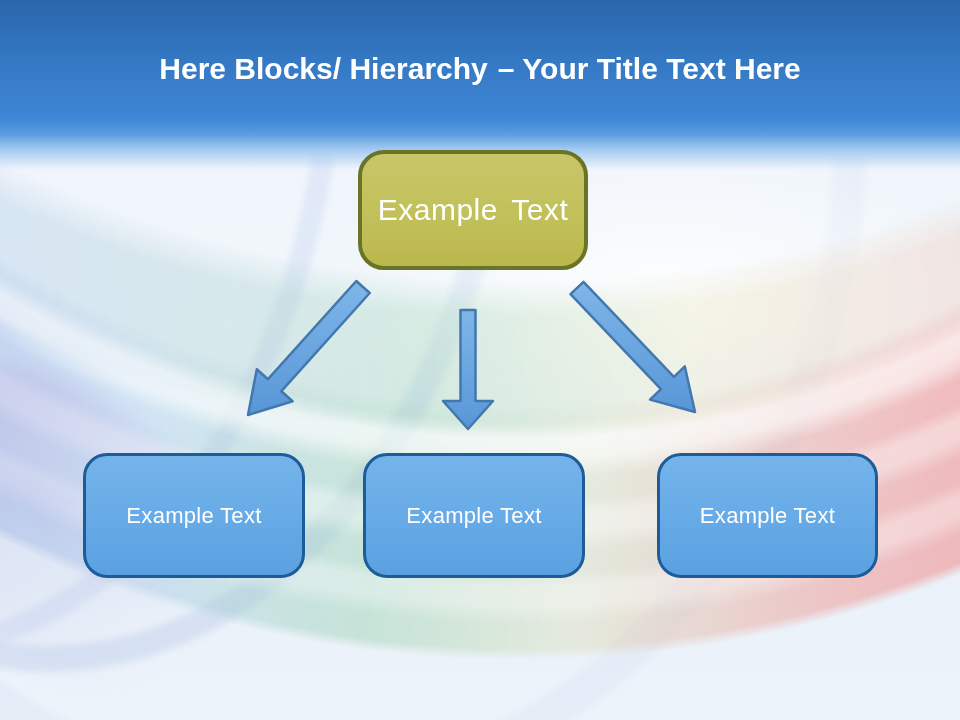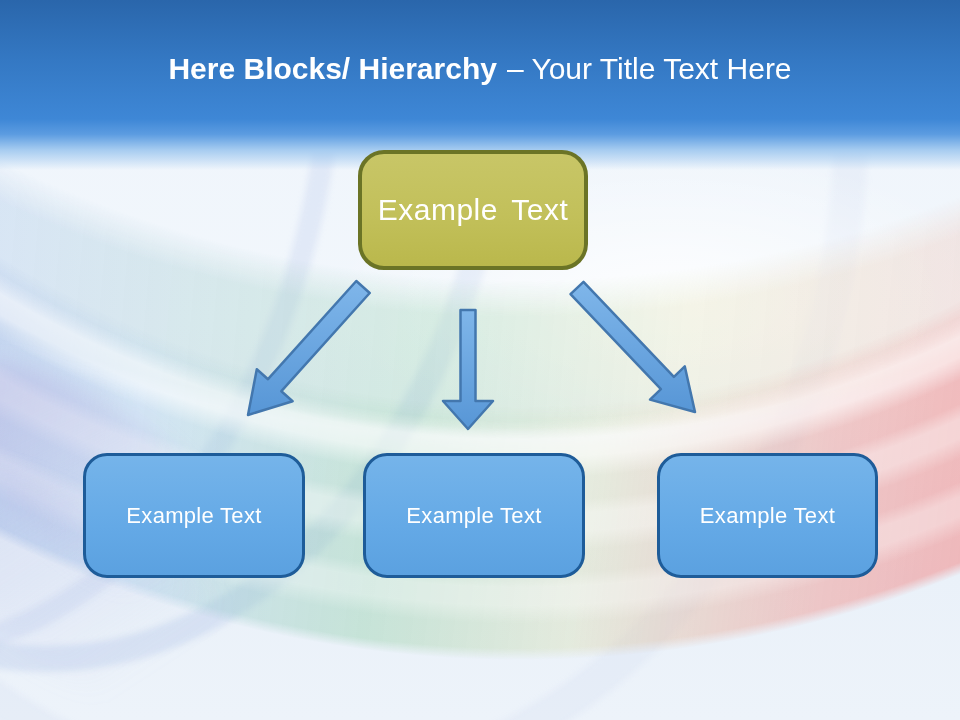--- a/index.html
+++ b/index.html
@@ -65,21 +65,21 @@
       var(--header-bottom,#3e87d6) 70%,
       #5c9ce1 79%,
       #a5cbf0 88%,
       rgba(240,245,251,0) 100%);
   }
   .title{
     position:absolute;left:0;top:52px;width:100%;text-align:center;
     color:var(--text,#fff);font-size:30px;line-height:34px;white-space:nowrap;
   }
   .title .bold{font-weight:700;}
-  .title .regular{font-weight:400;margin-left:10px;}
+  .title .regular{font-weight:700;margin-left:10px;}
   
   .node{
     position:absolute;display:flex;align-items:center;justify-content:center;
     box-sizing:border-box;color:var(--text,#fff);z-index:3;text-align:center;
   }
   .root{
     left:358px;top:150px;width:230px;height:120px;
     background:linear-gradient(180deg,#c8c667,var(--root-fill,#c2c05a) 55%,#bab84c);
     border:4px solid var(--root-border,#6b7426);
     border-radius:26px;font-size:30px;letter-spacing:.5px;word-spacing:5px;

